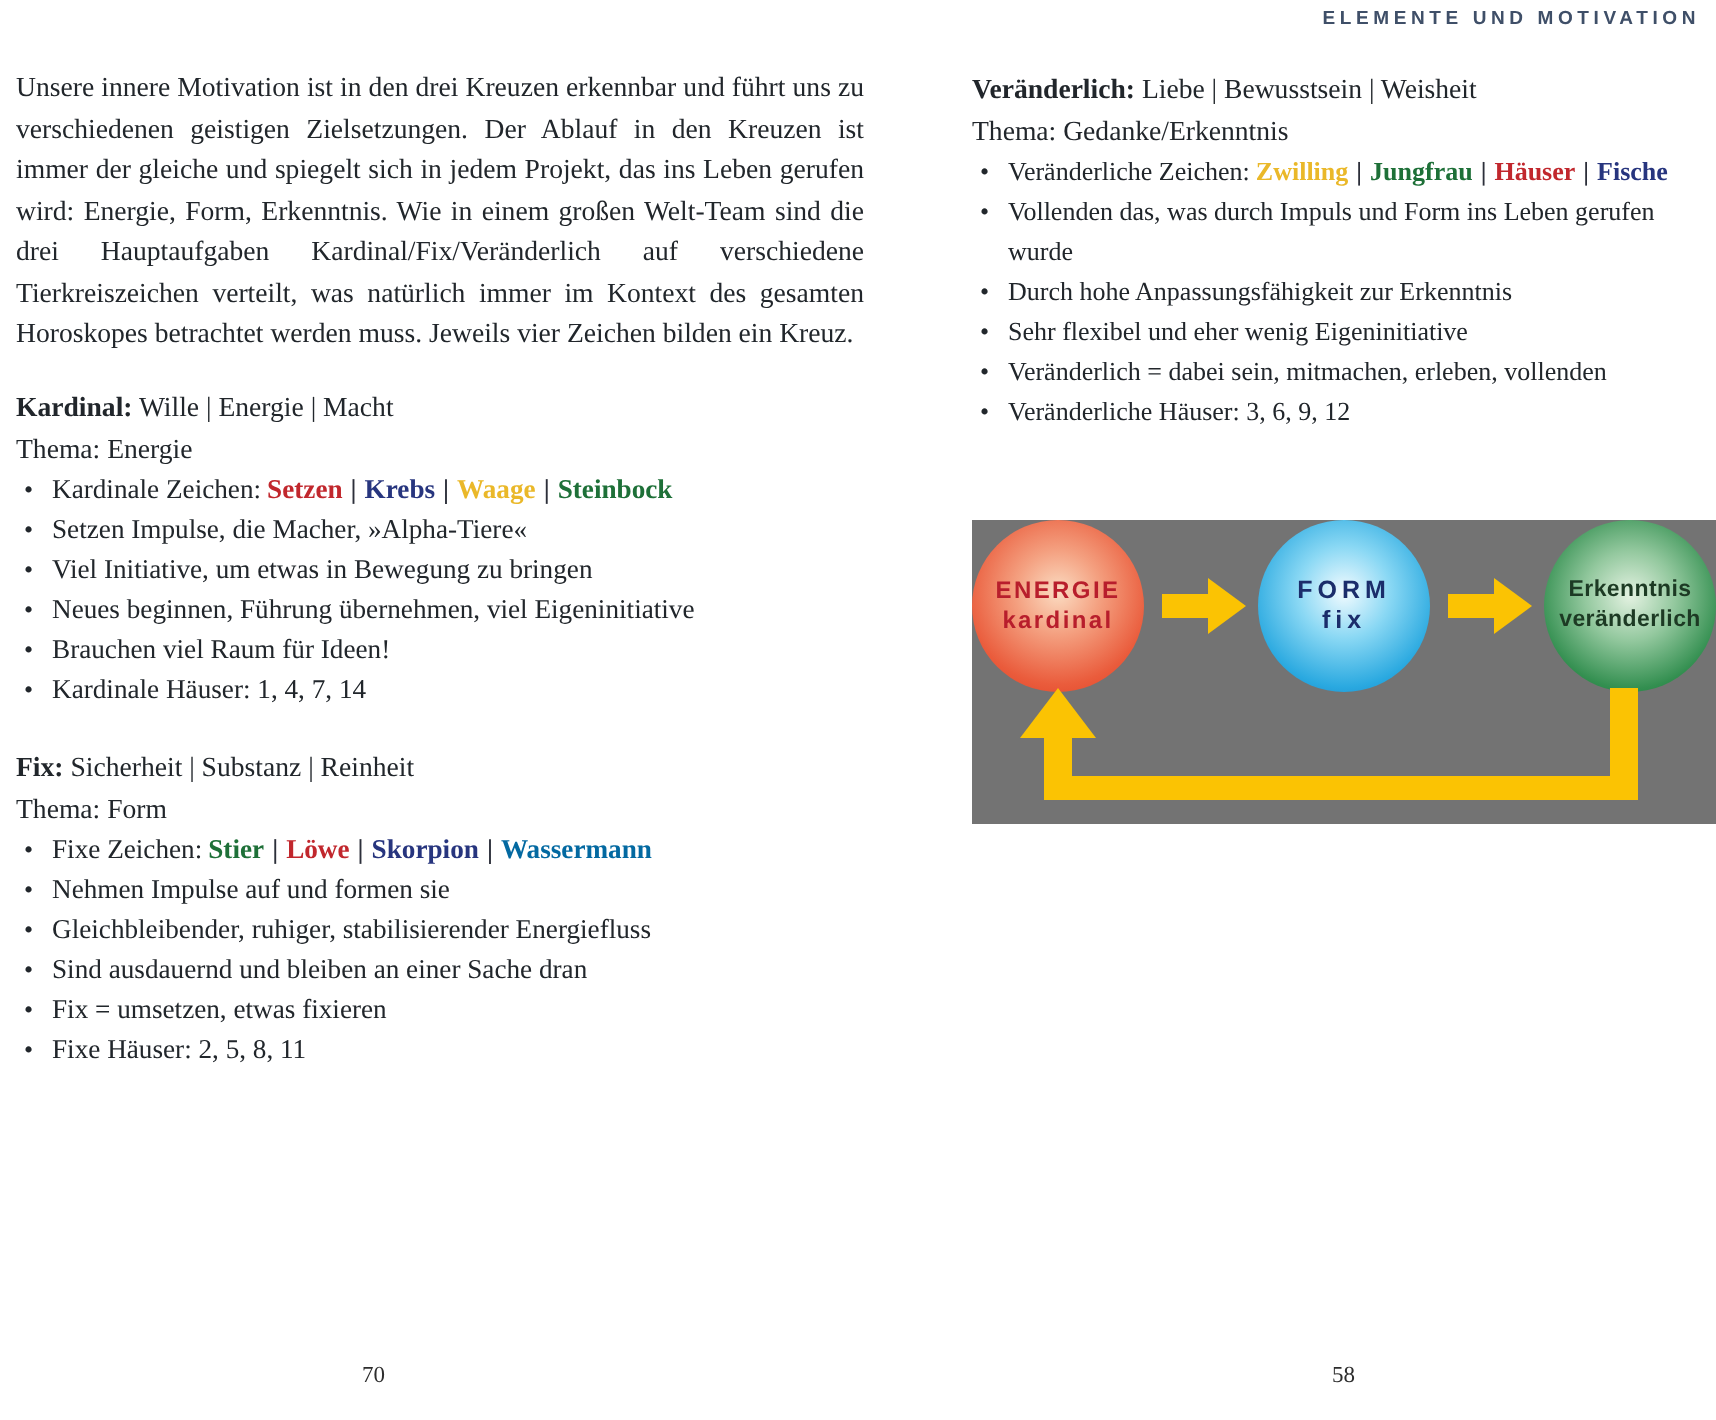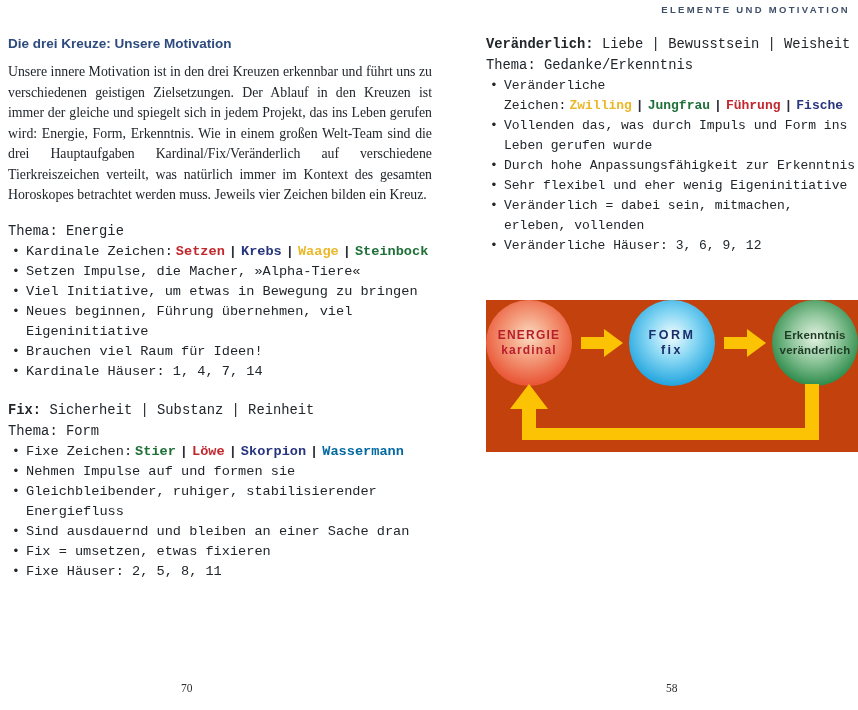--- a/index.html
+++ b/index.html
@@ -25,21 +25,21 @@
     font-family:"Liberation Sans", sans-serif;
     font-size:13.5px;font-weight:bold;
     color:#2d4b7e;
     margin:2px 0 11px 0;
   }
   p.intro{
     font-size:13.8px;line-height:20.5px;
     text-align:justify;
     margin:0;
   }
-  .section{margin-top:15px;font-family:Liberation Mono, monospace;}
+  .section{margin-top:15px;}
   .col-right .section.first{margin-top:0;}
   .section-head{font-size:13.8px;line-height:21px;margin:0;}
   .section-head b{font-weight:bold;}
   .thema{font-size:13.8px;line-height:21px;margin:0;}
   ul.bullets{list-style:none;margin:0;padding:0;}
   ul.bullets li{
     position:relative;
     padding-left:18px;
     font-size:13.6px;line-height:20px;
   }
@@ -50,21 +50,21 @@
     font-size:13px;
   }
   .zeichen .prefix{margin-right:3px;}
   .zeichen b.sign{font-weight:bold;}
   .zeichen .sep{margin:0 4px;color:#2c2f3a;font-weight:bold;}
   
   .diagram{
     position:relative;
     margin-top:44px;
     width:372px;height:152px;
-    background:#c2410c;
+    background:#737373;
   }
   .sphere{
     position:absolute;top:0;
     width:86px;height:86px;border-radius:50%;
     display:flex;flex-direction:column;
     align-items:center;justify-content:center;
     font-family:"Liberation Sans", sans-serif;
     font-weight:bold;text-align:center;
   }
   .sphere .l1,.sphere .l2{line-height:15px;}
@@ -96,24 +96,24 @@
   .folio-right{left:666px;}
 </style>
 </head>
 <body>
 
 <div class="spread">
 
   <div class="running-head">ELEMENTE UND MOTIVATION</div>
 
   <div class="col col-left">
-    <h1 class="page-title">Die drei Kreuze: Unsere Motivation</h1>
     <p class="intro">Unsere innere Motivation ist in den drei Kreuzen erkennbar und führt uns zu verschiedenen geistigen Zielsetzungen. Der Ablauf in den Kreuzen ist immer der gleiche und spiegelt sich in jedem Projekt, das ins Leben gerufen wird: Energie, Form, Erkenntnis. Wie in einem großen Welt-Team sind die drei Hauptaufgaben Kardinal/Fix/Veränderlich auf verschiedene Tierkreiszeichen verteilt, was natürlich immer im Kontext des gesamten Horoskopes betrachtet werden muss. Jeweils vier Zeichen bilden ein Kreuz.</p>
 
     <div class="section">
+      <p class="section-head"><b>Kardinal:</b><span> Wille | Energie | Macht</span></p>
       <p class="thema">Thema: Energie</p>
       <ul class="bullets">
         <li class="zeichen">
           <span class="prefix">Kardinale Zeichen:</span><b class="sign" style="color: rgb(193, 39, 45);">Setzen</b><span class="sep">|</span><b class="sign" style="color: rgb(39, 53, 126);">Krebs</b><span class="sep">|</span><b class="sign" style="color: rgb(234, 184, 41);">Waage</b><span class="sep">|</span><b class="sign" style="color: rgb(30, 112, 56);">Steinbock</b>
         </li>
         <li>Setzen Impulse, die Macher, »Alpha-Tiere«</li>
         <li>Viel Initiative, um etwas in Bewegung zu bringen</li>
         <li>Neues beginnen, Führung übernehmen, viel Eigeninitiative</li>
         <li>Brauchen viel Raum für Ideen!</li>
         <li>Kardinale Häuser: 1, 4, 7, 14</li>
@@ -135,21 +135,21 @@
       </ul>
     </div>
   </div>
 
   <div class="col col-right">
     <div class="section first">
       <p class="section-head"><b>Veränderlich:</b><span> Liebe | Bewusstsein | Weisheit</span></p>
       <p class="thema">Thema: Gedanke/Erkenntnis</p>
       <ul class="bullets">
         <li class="zeichen">
-          <span class="prefix">Veränderliche Zeichen:</span><b class="sign" style="color: rgb(234, 184, 41);">Zwilling</b><span class="sep">|</span><b class="sign" style="color: rgb(30, 112, 56);">Jungfrau</b><span class="sep">|</span><b class="sign" style="color: rgb(193, 39, 45);">Führung</b><span class="sep">|</span><b class="sign" style="color: rgb(39, 53, 126);">Fische</b>
+          <span class="prefix">Veränderliche Zeichen:</span><b class="sign" style="color: rgb(234, 184, 41);">Zwilling</b><span class="sep">|</span><b class="sign" style="color: rgb(30, 112, 56);">Jungfrau</b><span class="sep">|</span><b class="sign" style="color: rgb(193, 39, 45);">Häuser</b><span class="sep">|</span><b class="sign" style="color: rgb(39, 53, 126);">Fische</b>
         </li>
         <li>Vollenden das, was durch Impuls und Form ins Leben gerufen wurde</li>
         <li>Durch hohe Anpassungsfähigkeit zur Erkenntnis</li>
         <li>Sehr flexibel und eher wenig Eigeninitiative</li>
         <li>Veränderlich = dabei sein, mitmachen, erleben, vollenden</li>
         <li>Veränderliche Häuser: 3, 6, 9, 12</li>
       </ul>
     </div>
 
     <div class="diagram">

